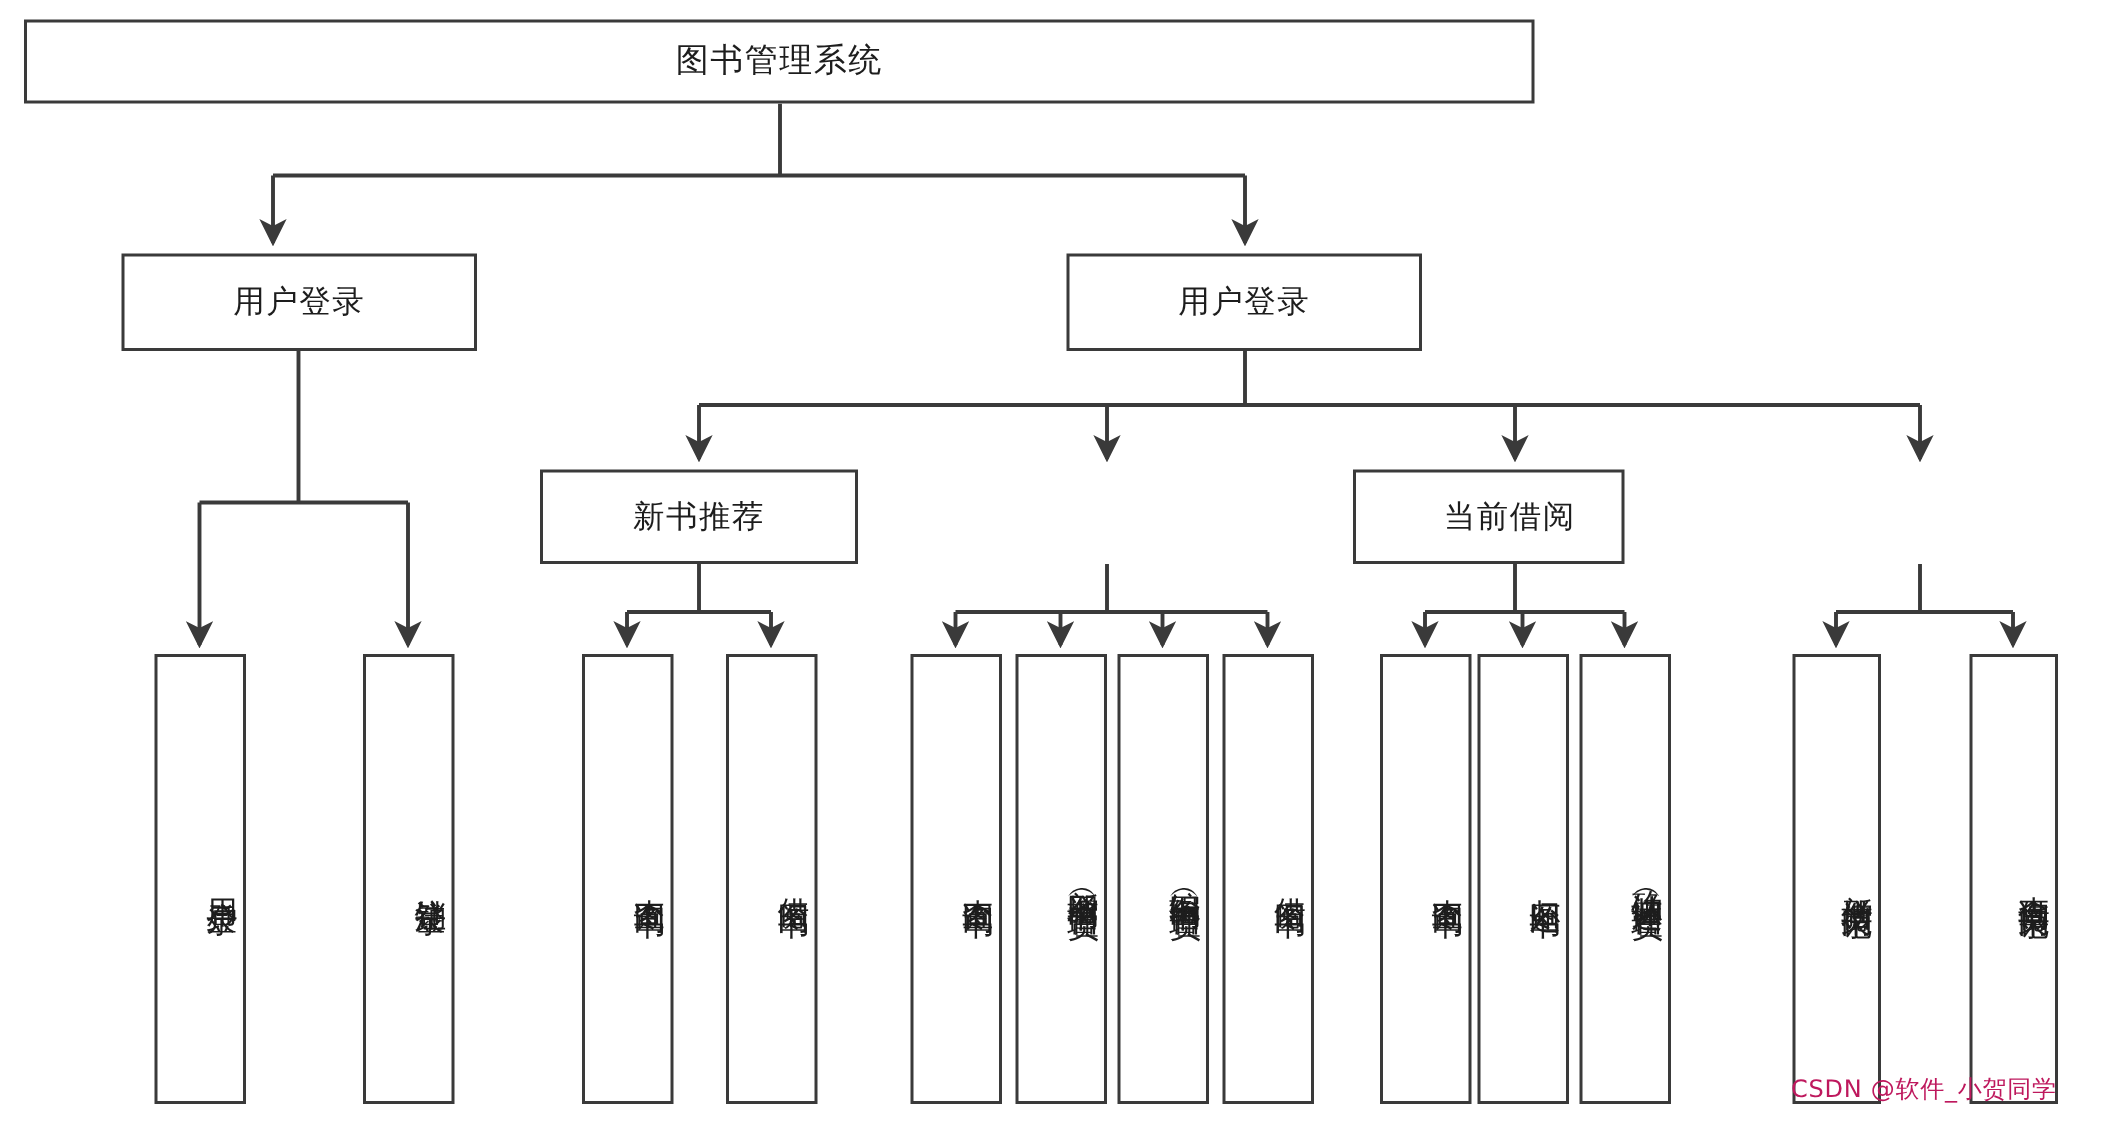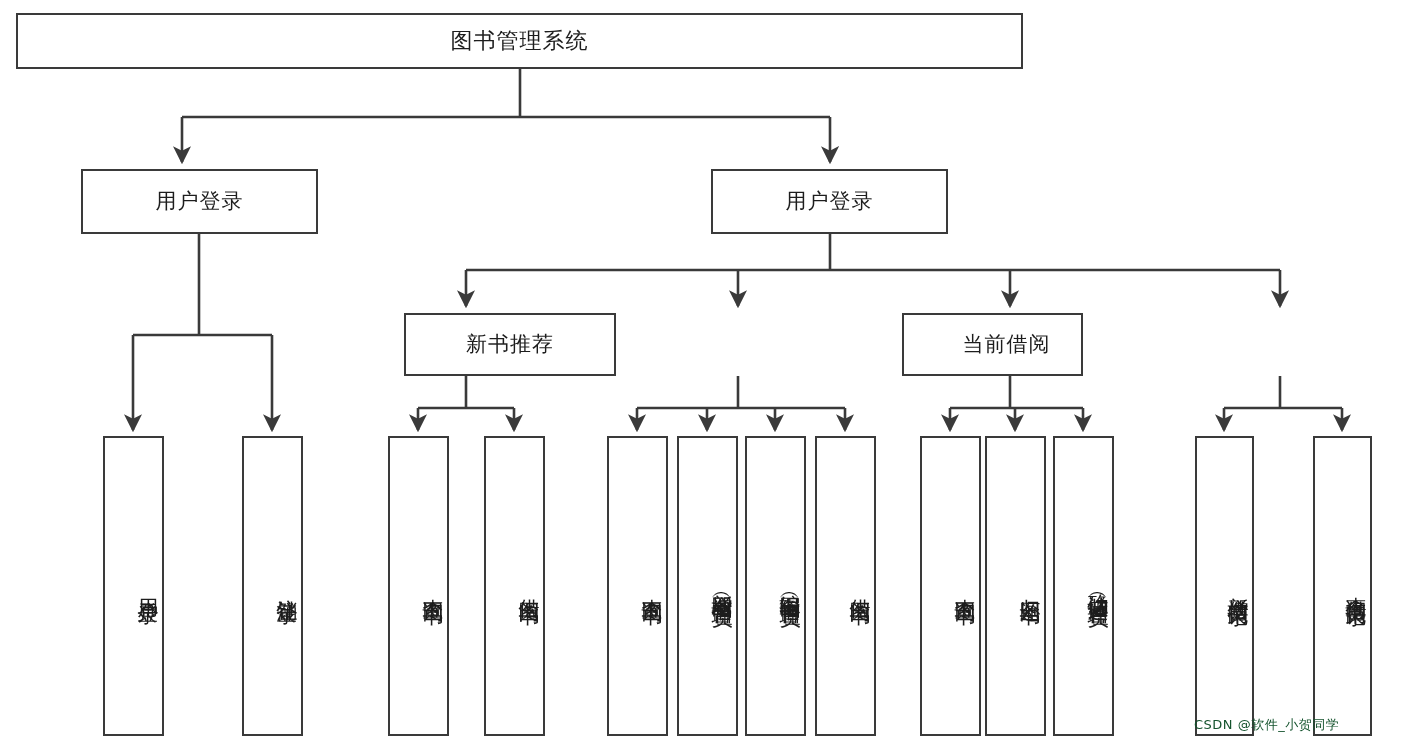--- a/index.html
+++ b/index.html
@@ -51,22 +51,22 @@
     writing-mode: vertical-rl;
     text-orientation: upright;
     font-size: 21px;
     letter-spacing: 2px;
     padding: 10px 0;
     align-items: flex-start;
     justify-content: center;
   }
   .watermark {
     position: absolute;
-    font-size: 13px;
-    color: #14532d;
+    font-size: 16px;
+    color: #be185d;
     letter-spacing: 0.5px;
     white-space: nowrap;
     z-index: 3;
     font-family: "DejaVu Sans", "Liberation Sans", sans-serif;
   }
 </style>
 </head>
 <body>
 
 <div id="canvas">
@@ -120,21 +120,21 @@
       <path d="M 1342 408 L 1342 430" marker-end="url(#arrow)"></path>
     </g>
   </svg>
 
   <div class="node h root" style="left:16px; top:13px; width:1007px; height:56px;">图书管理系统</div>
 
   <div class="node h" style="left:81px; top:169px; width:237px; height:65px;">用户登录</div>
 
   <div class="node h" style="left:711px; top:169px; width:237px; height:65px;">用户登录</div>
 
-  <div class="node h" style="left:360px; top:313px; width:212px; height:63px;margin-left:44px;">新书推荐</div>
+  <div class="node h" style="left:360px; top:313px; width:212px; height:63px;">新书推荐</div>
 
 
   <div class="node h" style="left:902px; top:313px; width:181px; height:63px;padding-left:28px;">当前借阅</div>
 
 
   <div class="node v" style="left:103px; top:436px; width:61px; height:300px;">用户登录</div>
 
   <div class="node v" style="left:242px; top:436px; width:61px; height:300px;">注销登录</div>
 
   <div class="node v" style="left:388px; top:436px; width:61px; height:300px;">查询图书</div>

